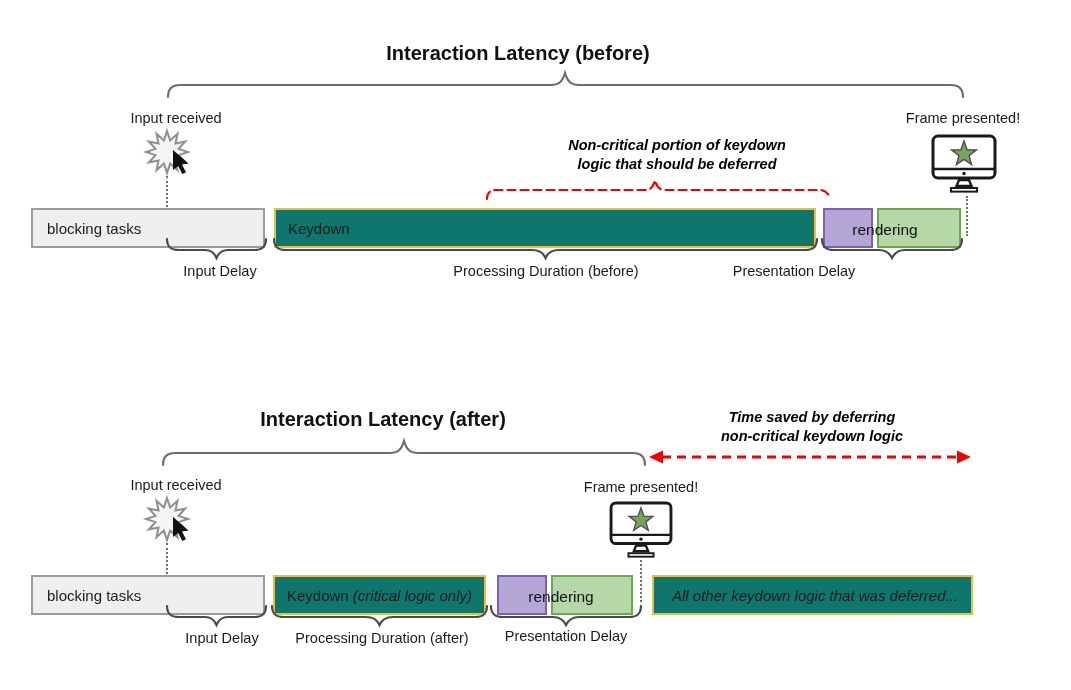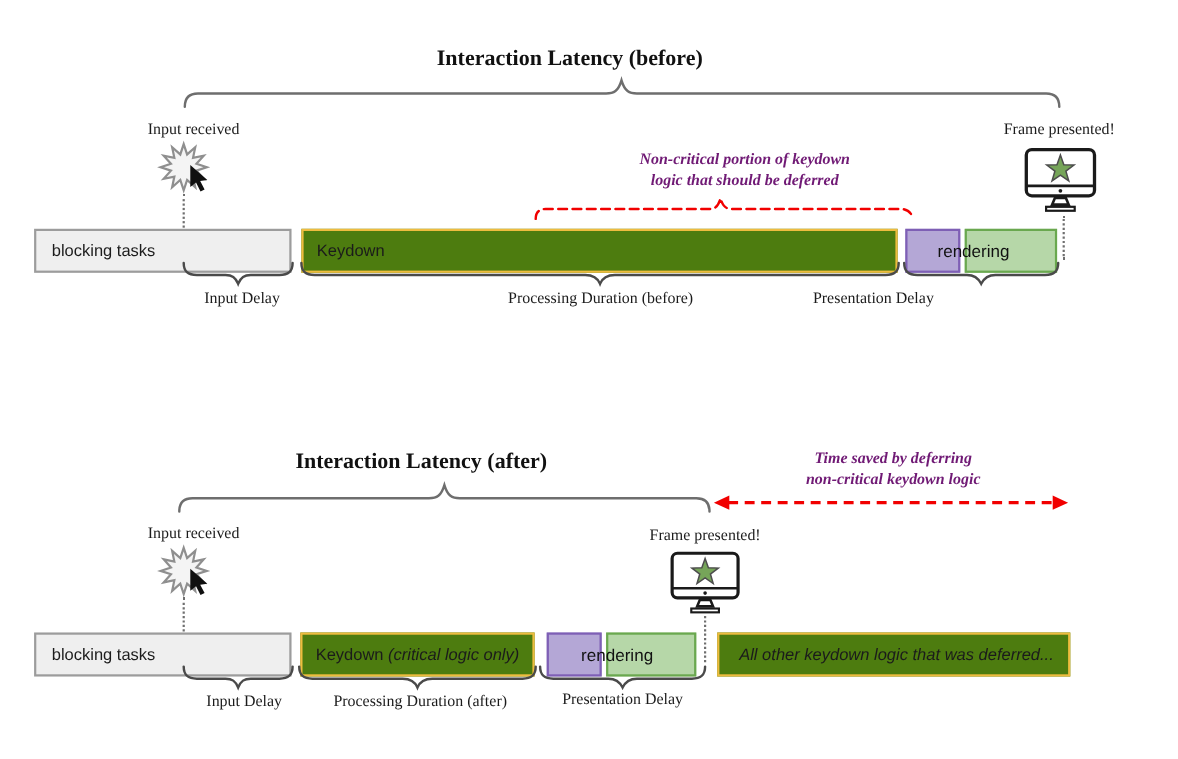--- a/index.html
+++ b/index.html
@@ -1,30 +1,30 @@
 <!DOCTYPE html>
 <html><head>
 <meta charset="utf-8">
 <style>
   html,body{margin:0;padding:0;background:#fff;}
   #canvas{
     position:relative;width:1071px;height:690px;background:#ffffff;overflow:hidden;
     font-family:"Liberation Sans","DejaVu Sans",sans-serif;color:#1b1b1b;
   }
   .abs{position:absolute;}
-  .ctr{transform:translateX(-50%);white-space:nowrap;font-family:Liberation Serif, serif;}
+  .ctr{transform:translateX(-50%);white-space:nowrap;}
   .title{font-size:20px;font-weight:bold;color:#111;}
   .small-lbl{font-size:14.5px;color:#1b1b1b;}
-  .red-note{font-size:14.5px;font-weight:bold;font-style:italic;color:#701a75;text-align:center;line-height:19px;}
+  .red-note{font-size:14.5px;font-weight:bold;font-style:italic;color:#000000;text-align:center;line-height:19px;}
   .bar{
     box-sizing:border-box;height:40px;border:2px solid;display:flex;align-items:center;
     font-size:15px;line-height:15px;
   }
   .bar-gray{background:#efefef;border-color:#9c9c9c;}
-  .bar-yellow{background:#4d7c0f;border-color:#eebc3f;}
+  .bar-yellow{background:#0f766e;border-color:#eebc3f;}
   .bar-purple{background:#b4a7d6;border-color:#7e5fb5;}
   .bar-green{background:#b6d7a8;border-color:#6aa84f;}
   .bar-label-overlay{
     box-sizing:border-box;height:43px;display:flex;align-items:center;justify-content:center;
     font-size:15.5px;color:#111;pointer-events:none;
   }
   .dotted-v{width:0;border-left:2px dotted #6f6f6f;}
   .pad14{padding-left:14px;}
   .pad12{padding-left:12px;}
   .pad18{padding-left:18px;}

